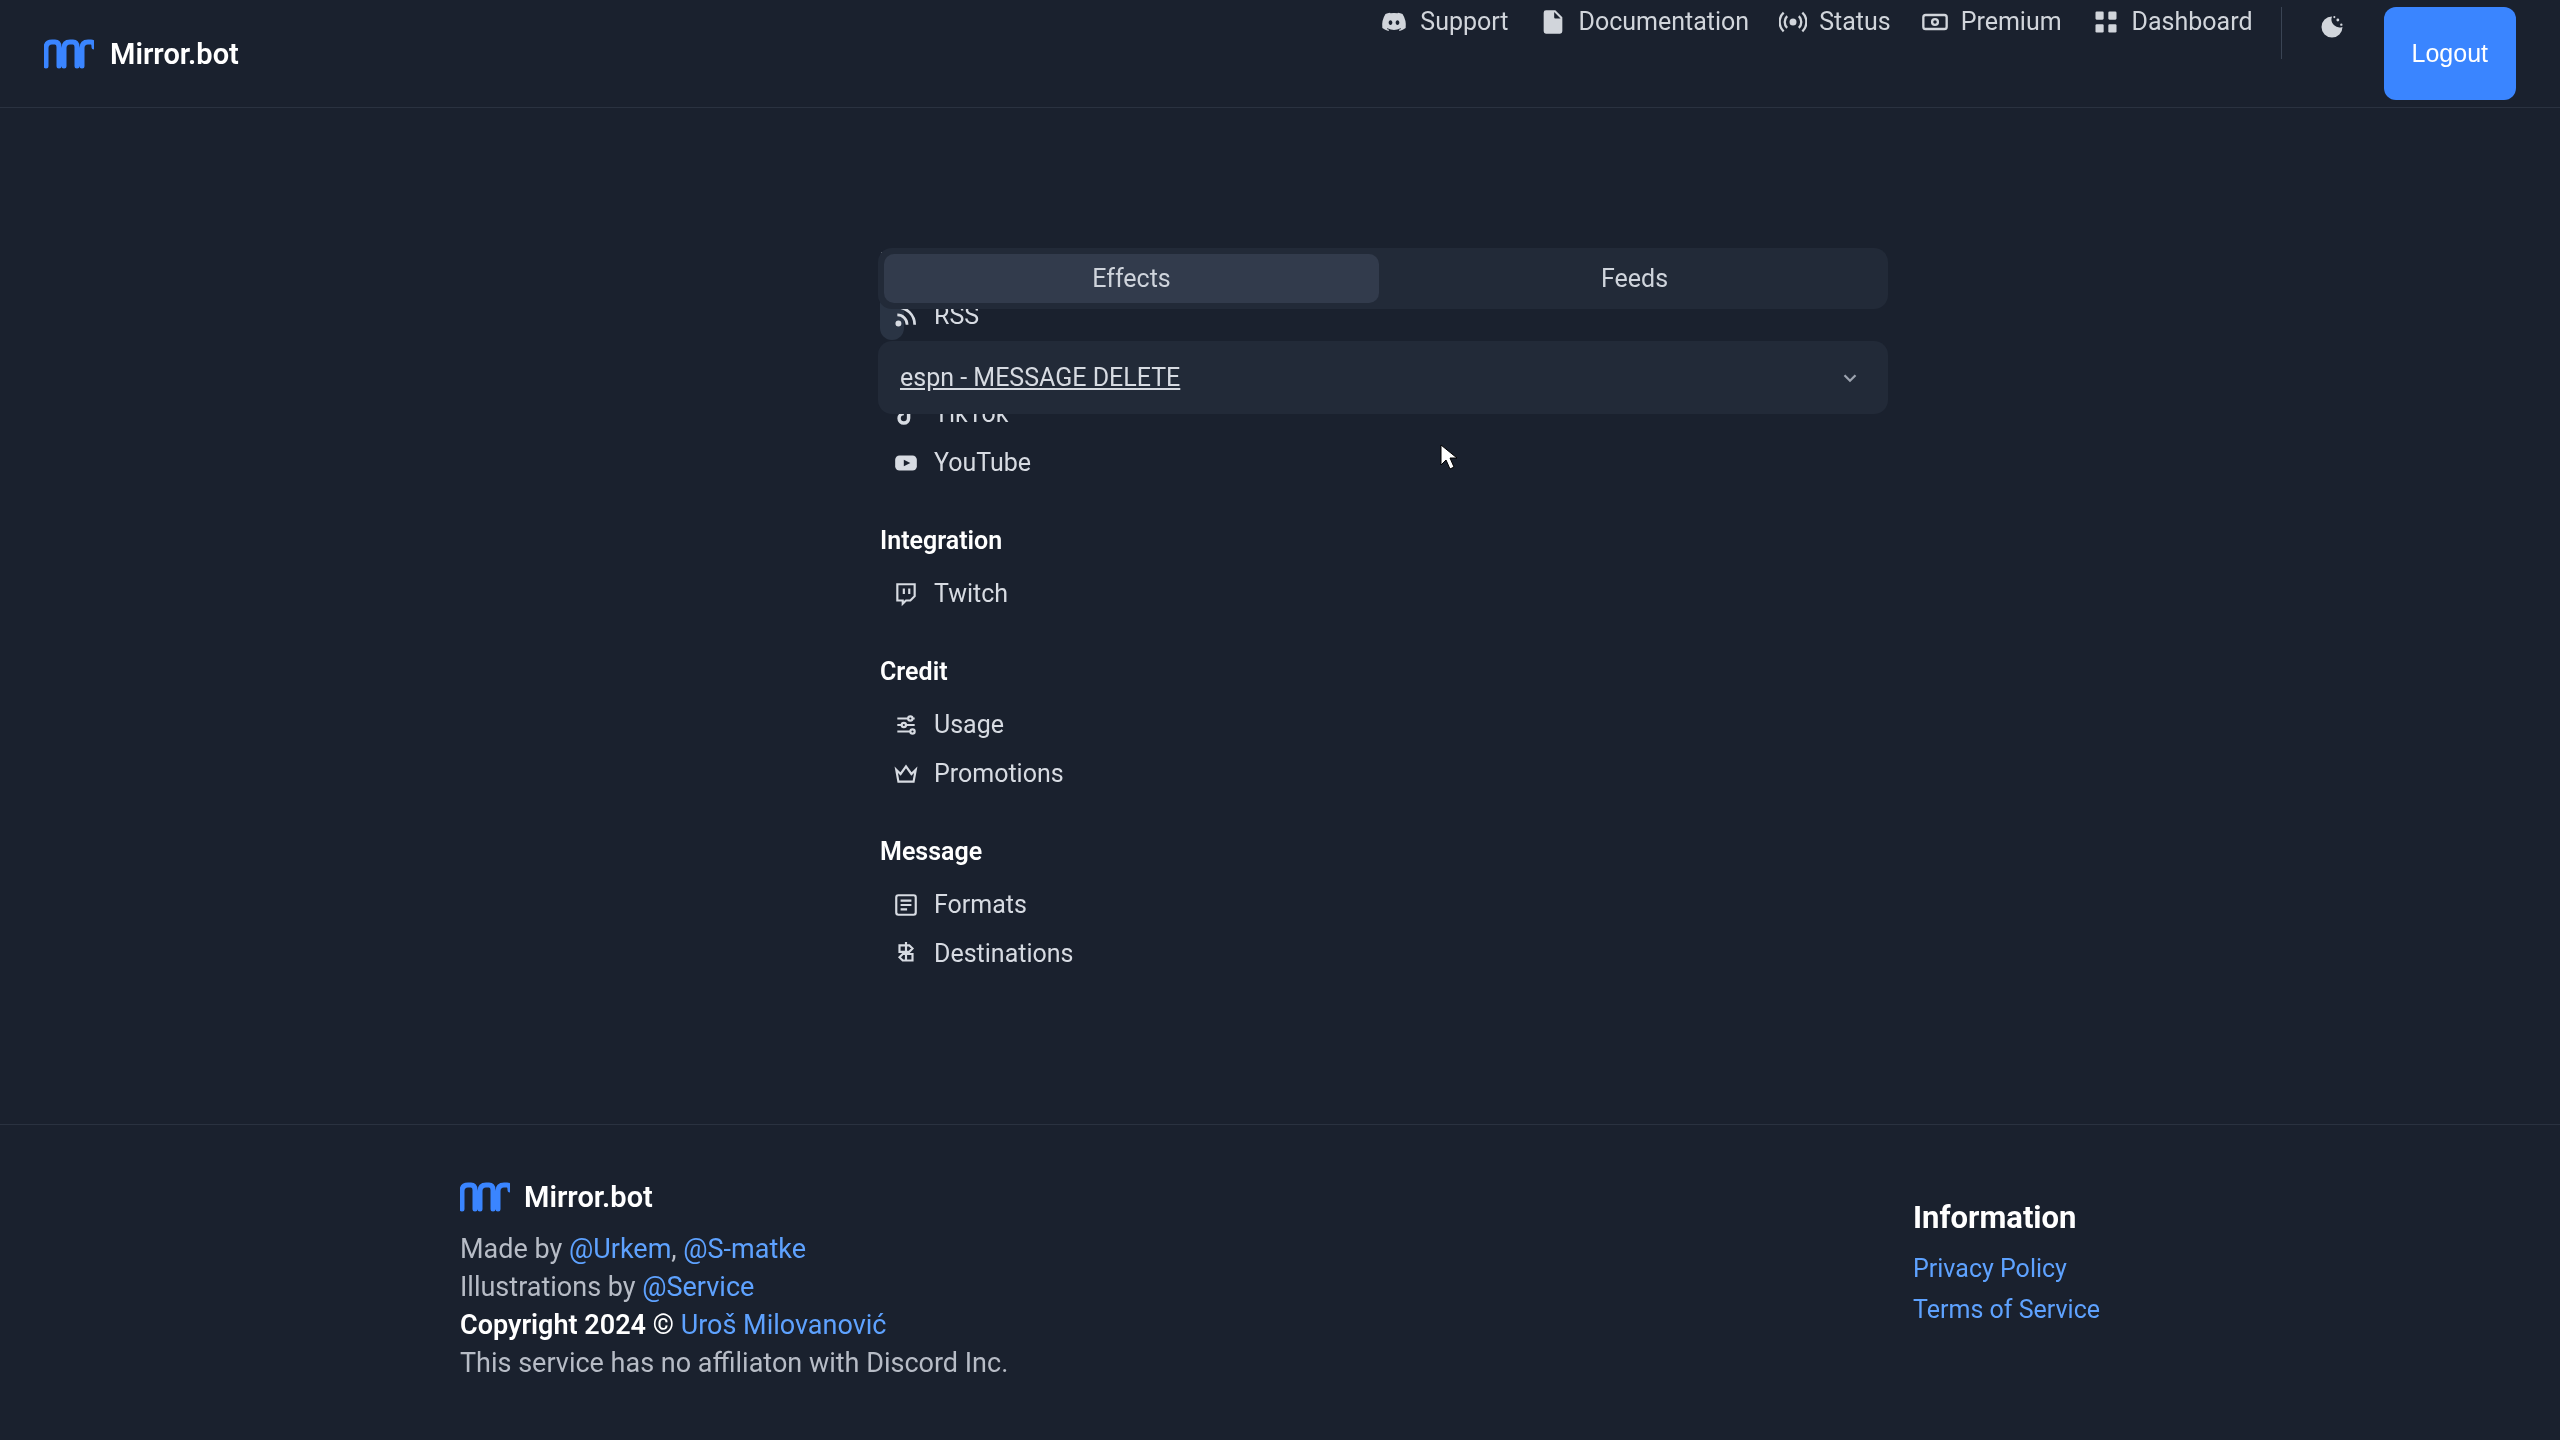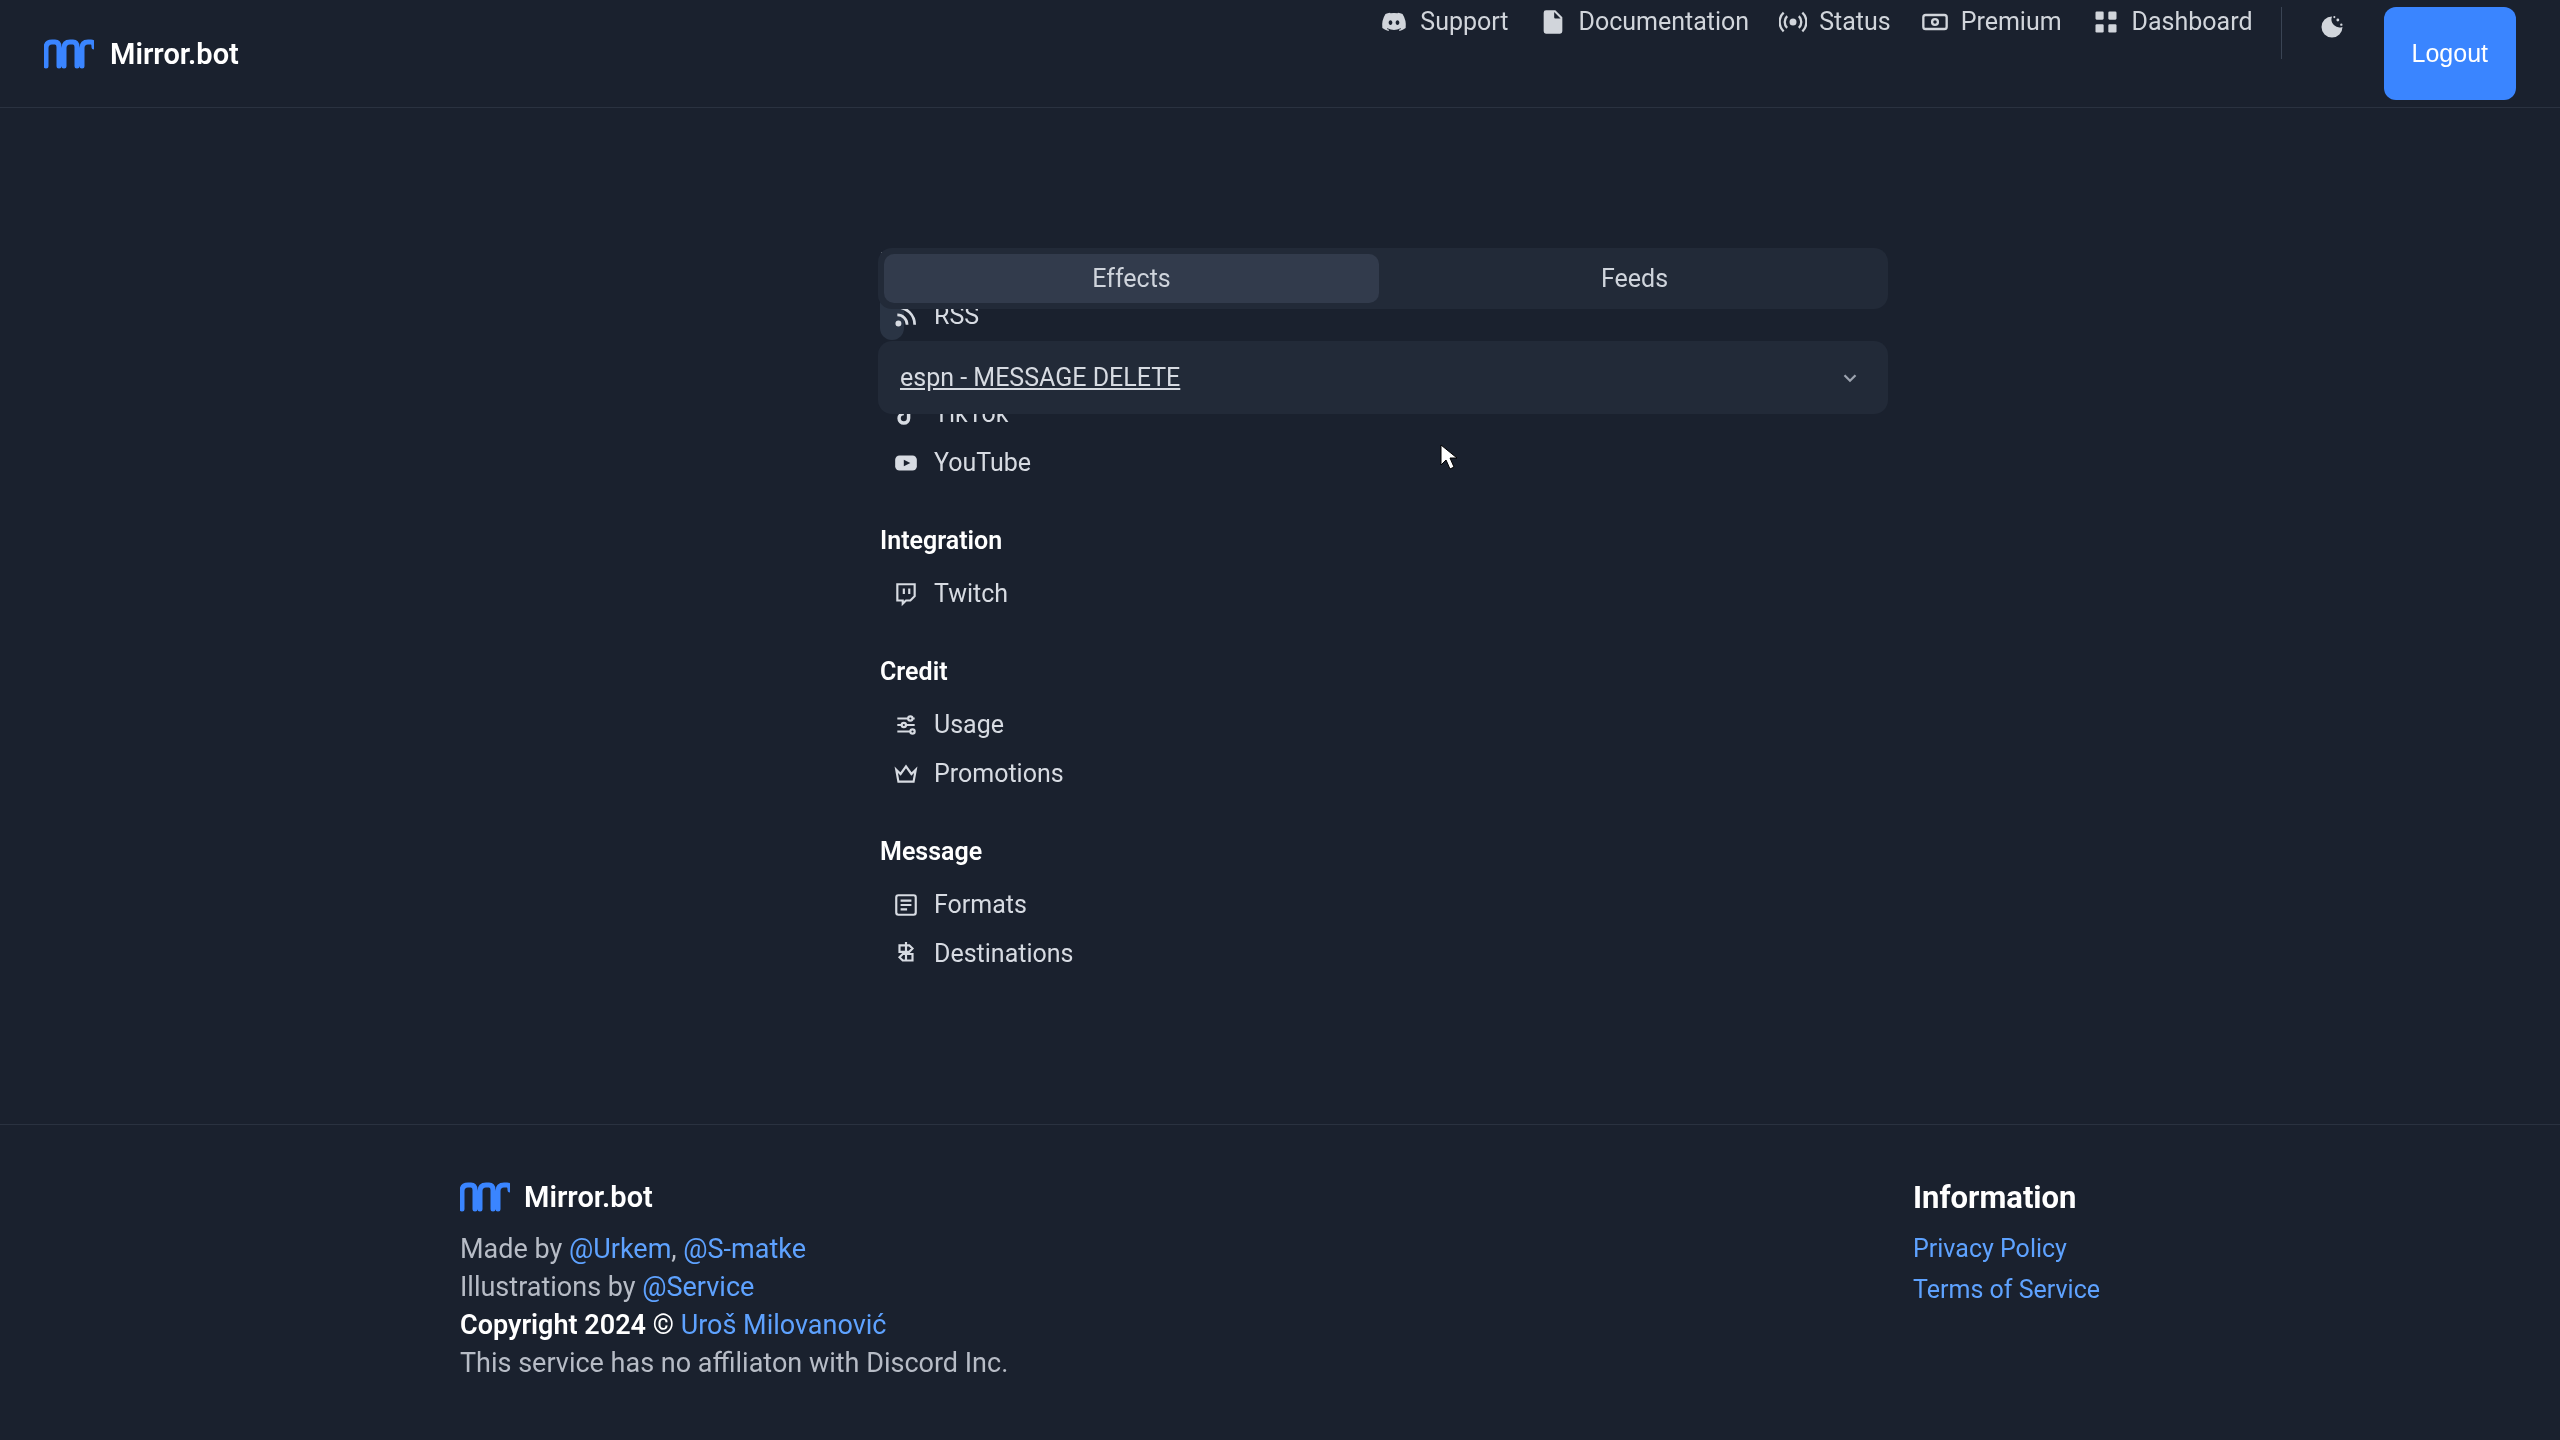--- a/index.html
+++ b/index.html
@@ -213,20 +213,21 @@
 
 .footer-right {
   position: absolute;
   right: 0; top: 0;
 }
 .footer-heading {
   font-size: 31px;
   font-weight: 700;
   color: #ffffff;
   margin-bottom: 18px;
+  margin-top: 20px;
 }
 .footer-rlink {
   display: block;
   font-size: 25px;
   color: #5ea2ff;
   margin-bottom: 12px;
   cursor: pointer;
 }
 
 

